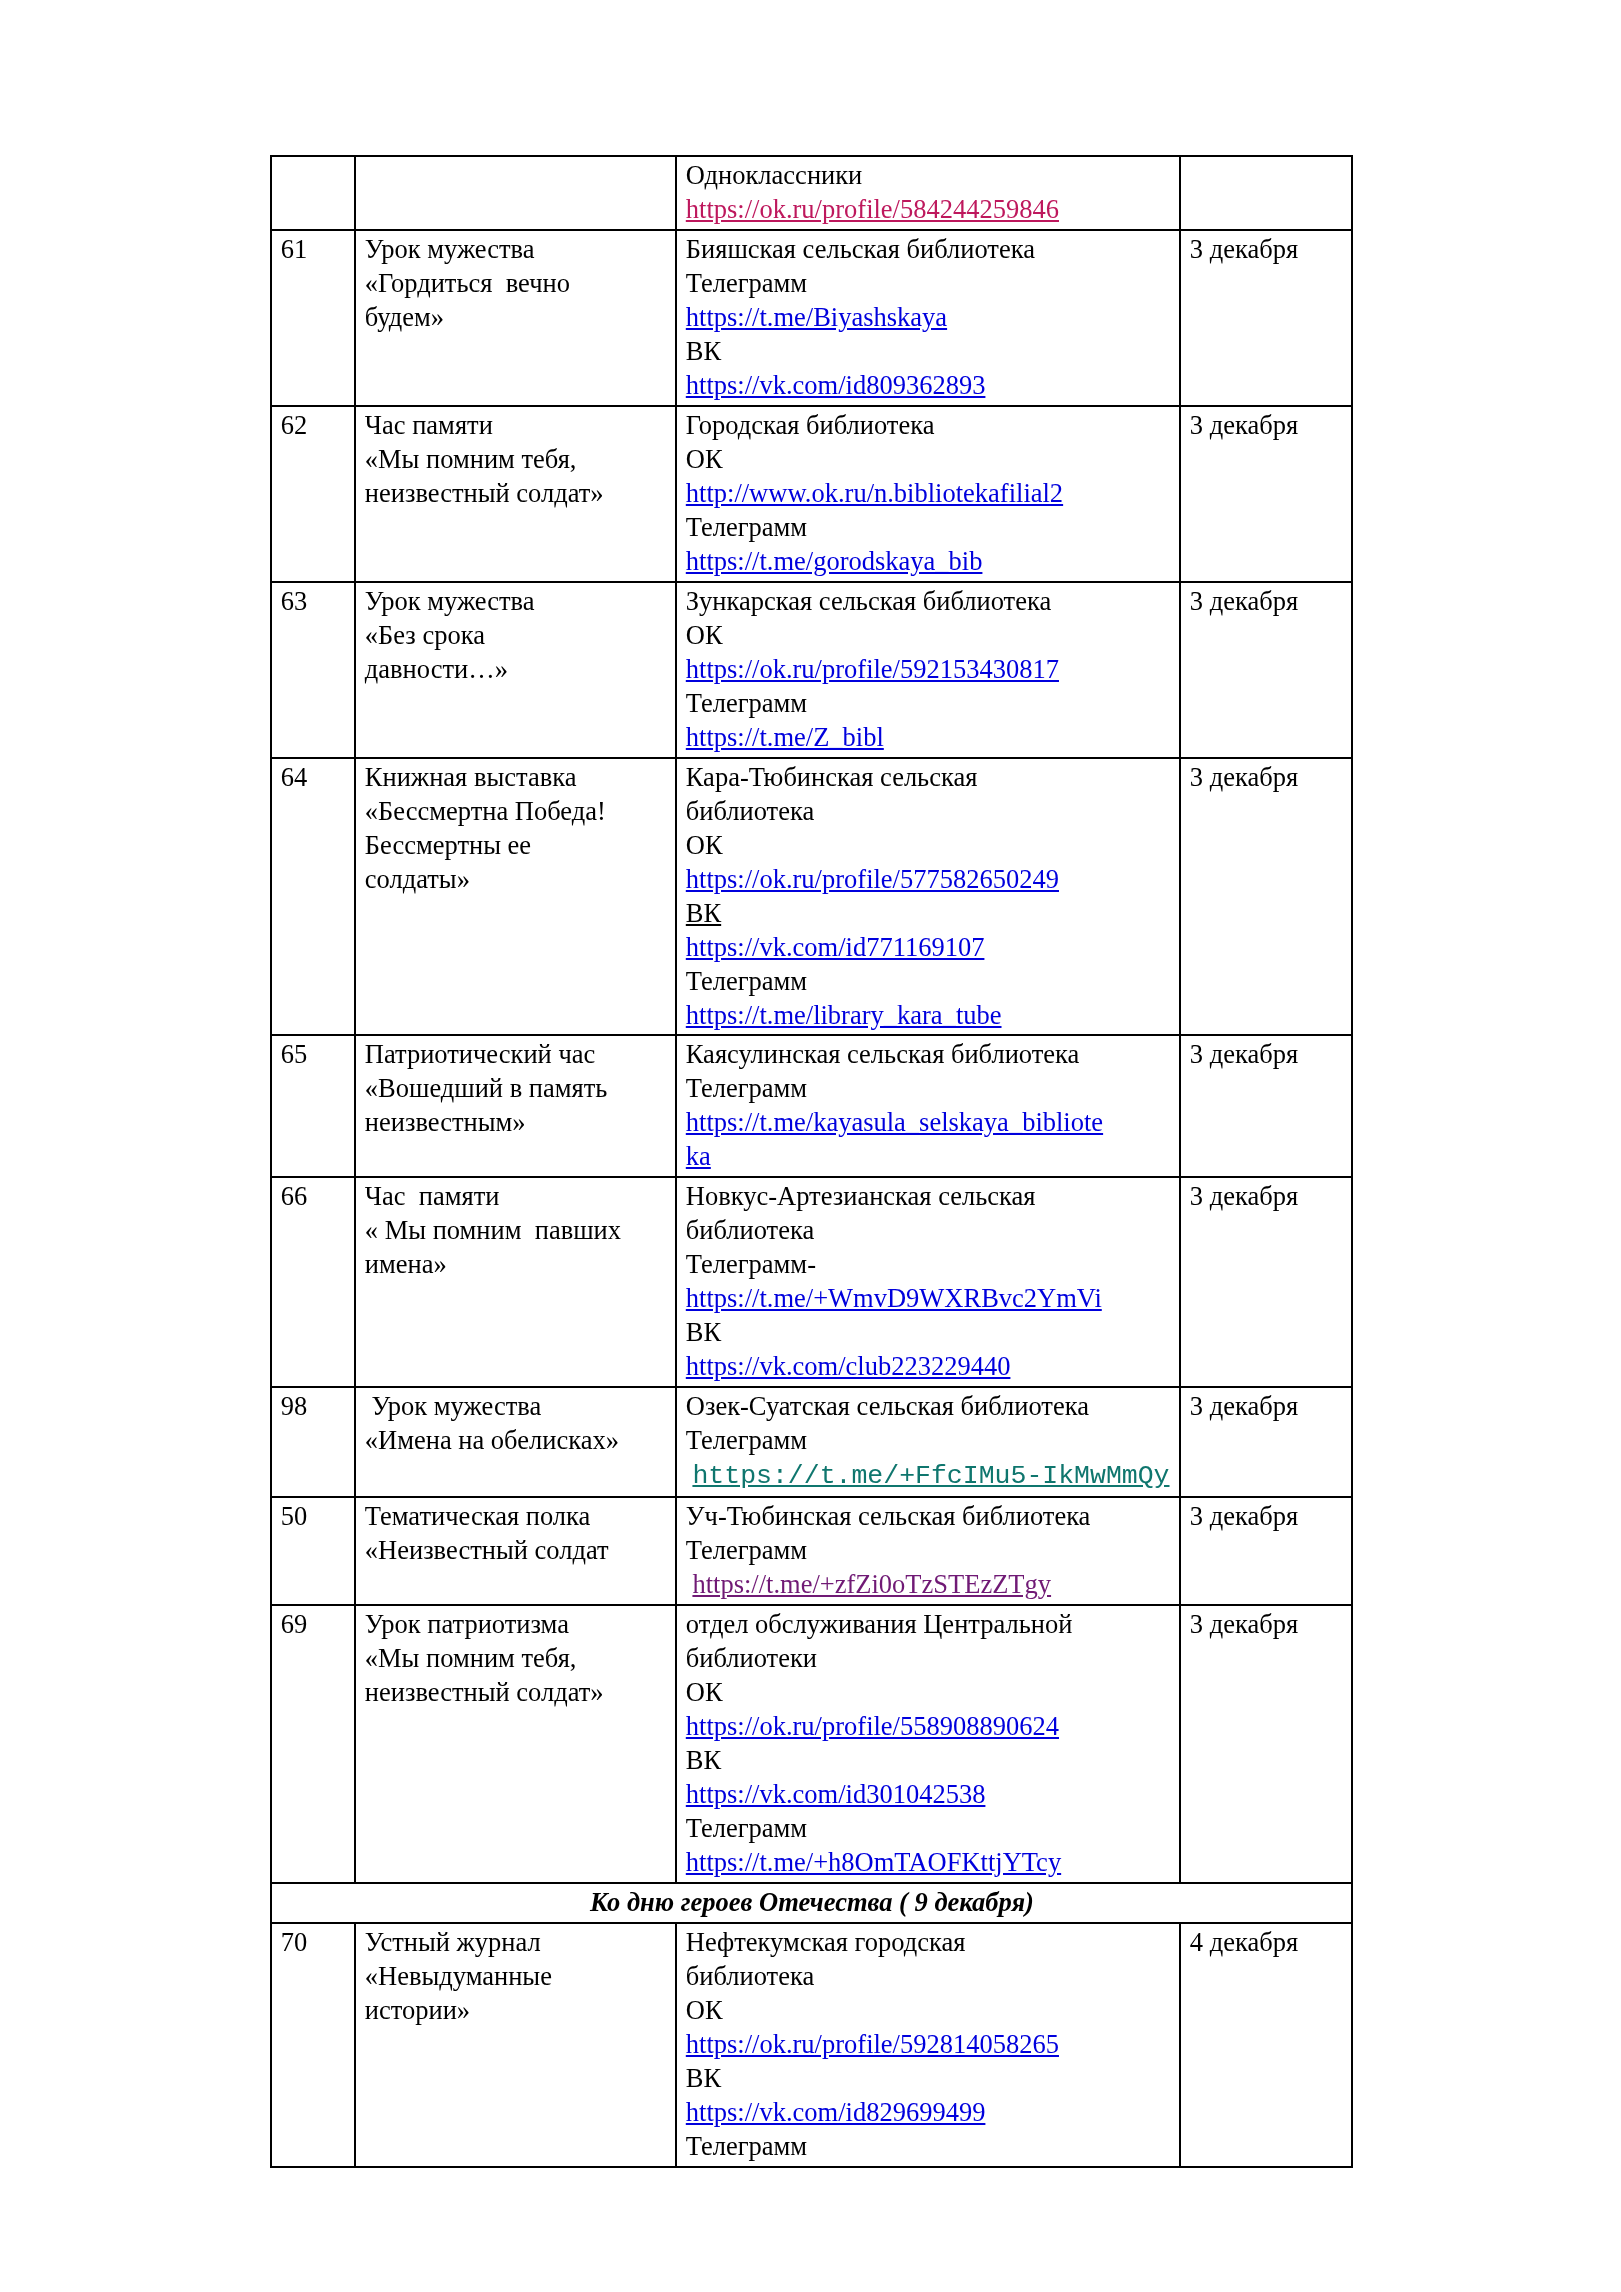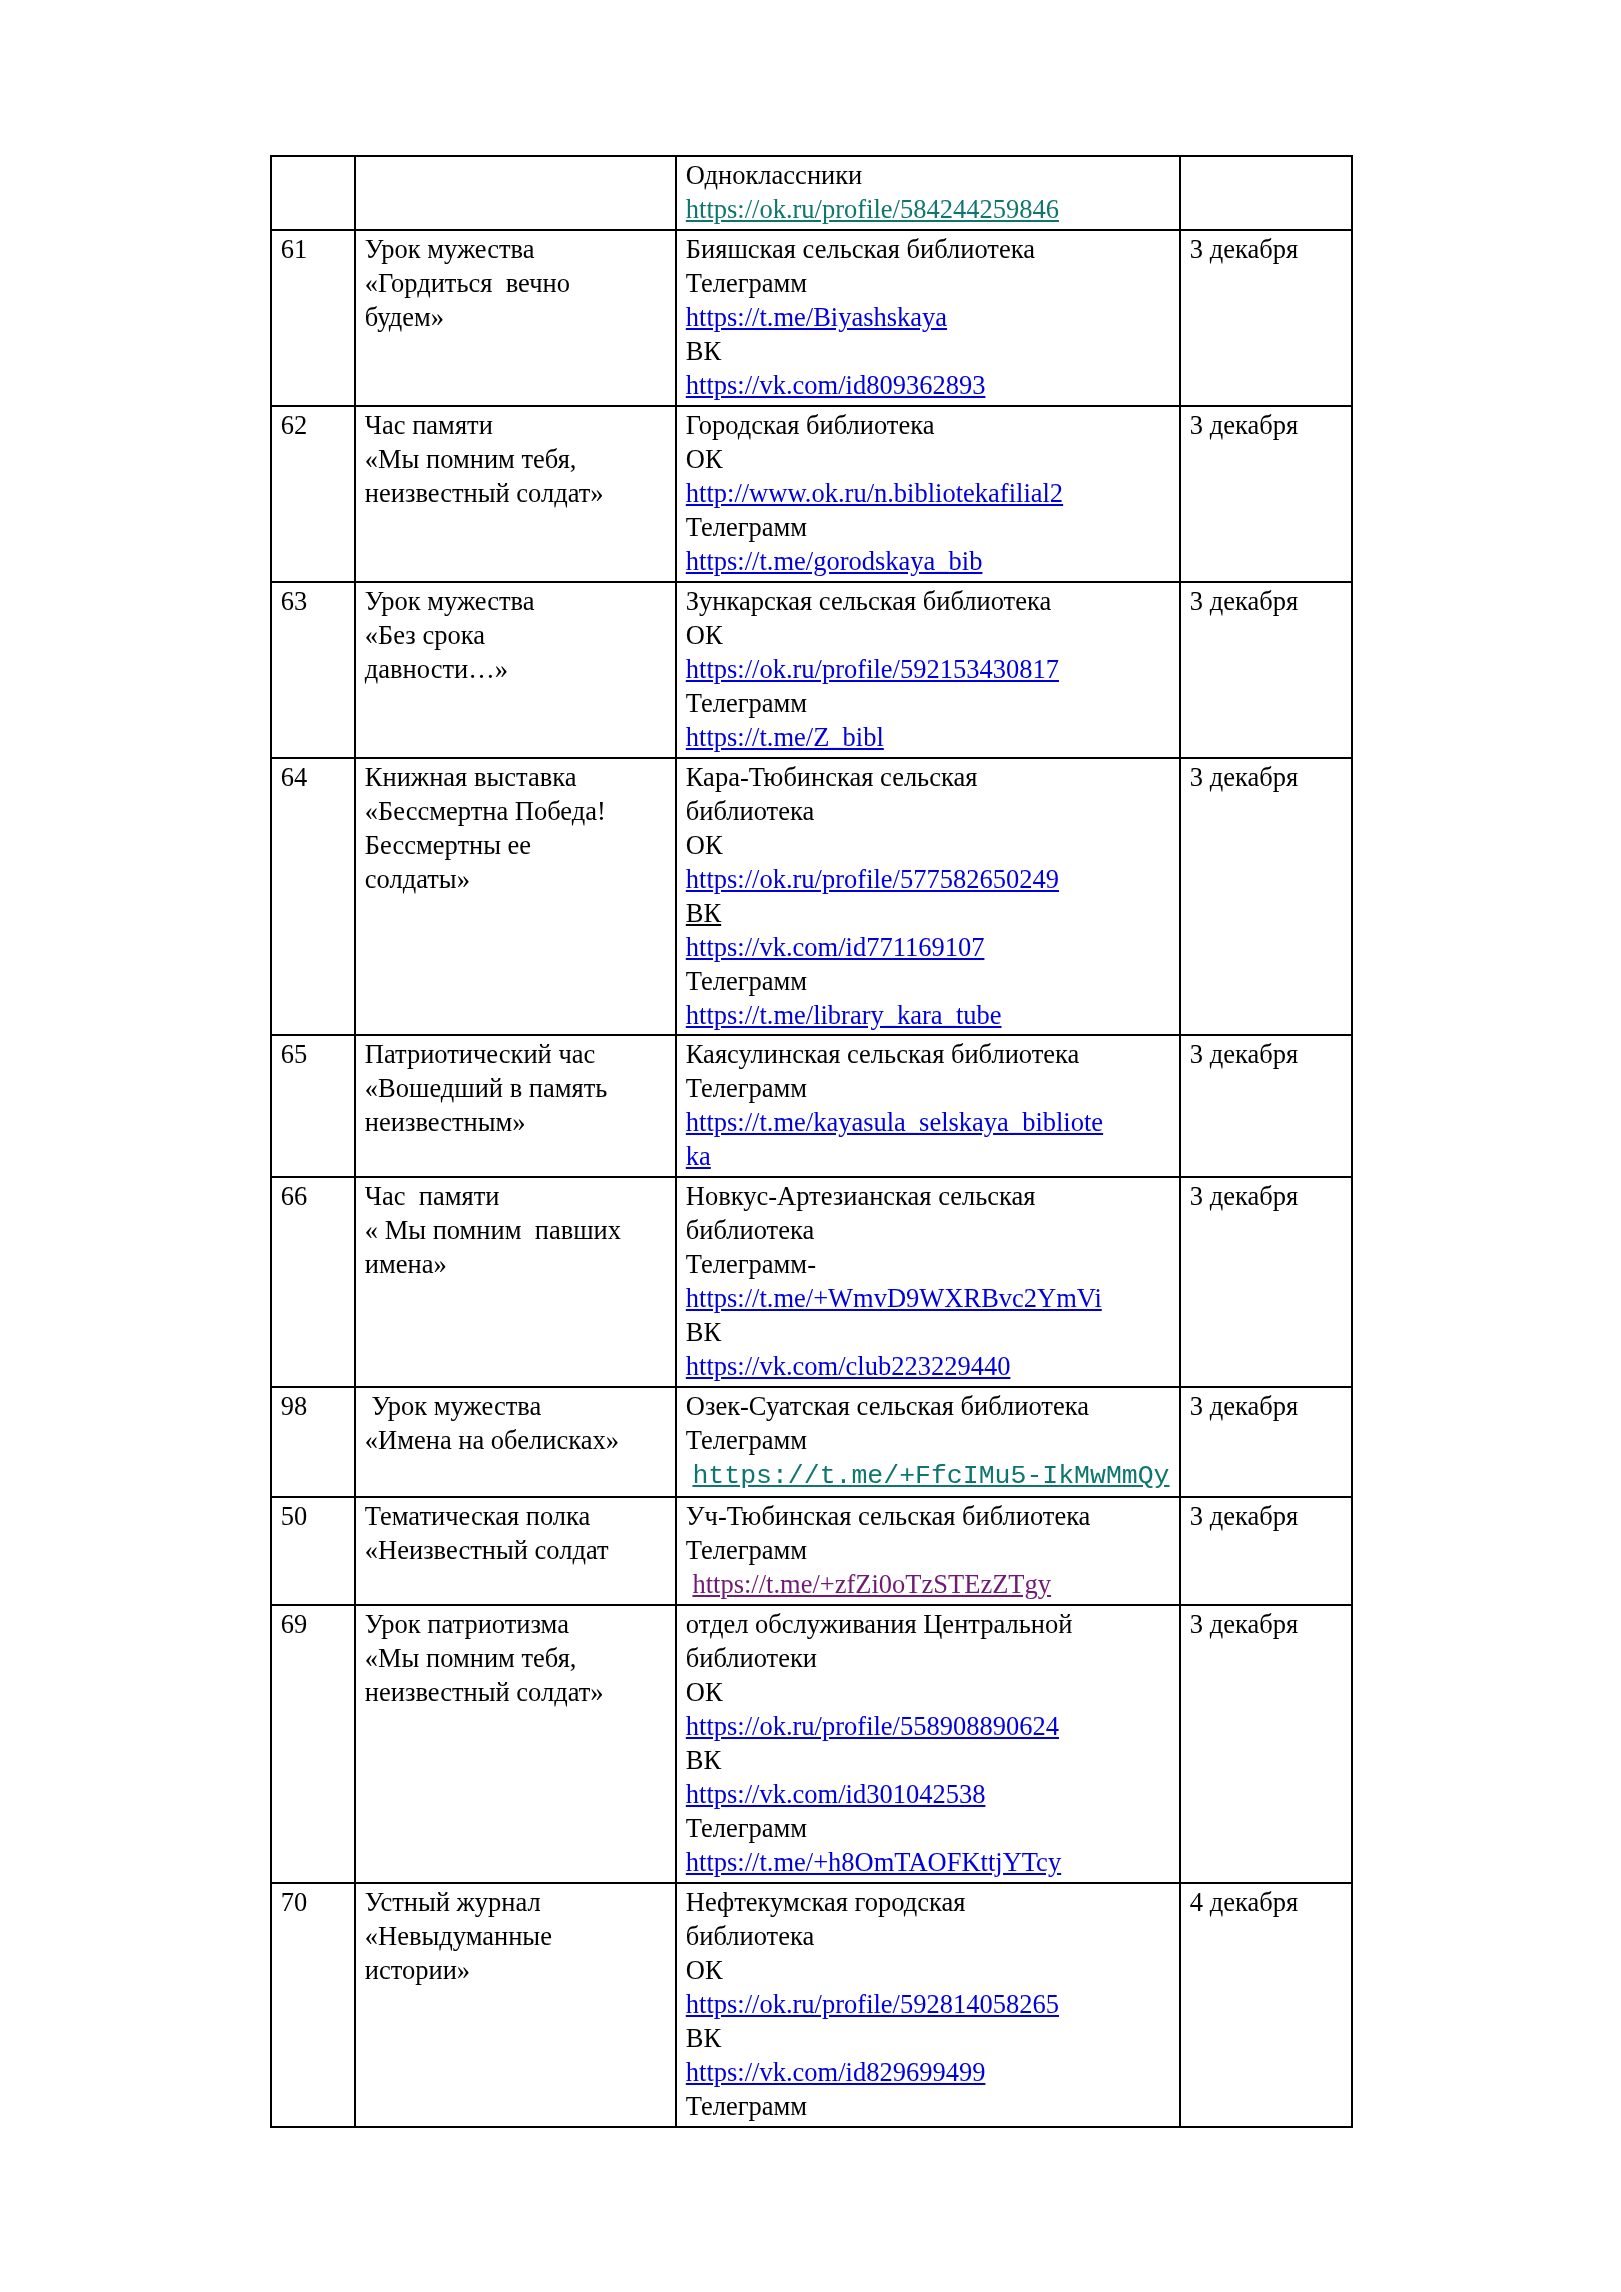--- a/index.html
+++ b/index.html
@@ -61,21 +61,21 @@
     <colgroup>
       <col style="width:84px">
       <col style="width:321px">
       <col style="width:504px">
       <col style="width:172px">
     </colgroup>
     <tbody>
         <tr>
     <td class="c-num"><span></span></td>
     <td class="c-event"><span></span></td>
-    <td class="c-lib"><div class="lib-line"><span>Одноклассники</span></div><div class="lib-line"><a class="lib-link" href="#" style="color: #0f766e;">https://ok.ru/profile/584244259846</a></div></td>
+    <td class="c-lib"><div class="lib-line"><span>Одноклассники</span></div><div class="lib-line"><a class="lib-link" href="#" style="color: #be185d;">https://ok.ru/profile/584244259846</a></div></td>
     <td class="c-date"><span></span></td>
   </tr>
         <tr>
     <td class="c-num"><span>61</span></td>
     <td class="c-event"><span>Урок мужества
 «Гордиться  вечно
 будем»</span></td>
     <td class="c-lib"><div class="lib-line"><span>Бияшская сельская библиотека</span></div><div class="lib-line"><span>Телеграмм</span></div><div class="lib-line"><a class="lib-link" href="#" style="color: rgb(0, 0, 221);">https://t.me/Biyashskaya</a></div><div class="lib-line"><span>ВК</span></div><div class="lib-line"><a class="lib-link" href="#" style="color: rgb(0, 0, 221);">https://vk.com/id809362893</a></div></td>
     <td class="c-date"><span>3 декабря</span></td>
   </tr>
@@ -140,20 +140,23 @@
         <tr>
     <td class="c-num"><span>69</span></td>
     <td class="c-event"><span>Урок патриотизма
 «Мы помним тебя,
 неизвестный солдат»</span></td>
     <td class="c-lib"><div class="lib-line"><span>отдел обслуживания Центральной
 библиотеки</span></div><div class="lib-line"><span>ОК</span></div><div class="lib-line"><a class="lib-link" href="#" style="color: rgb(0, 0, 221);">https://ok.ru/profile/558908890624</a></div><div class="lib-line"><span>ВК</span></div><div class="lib-line"><a class="lib-link" href="#" style="color: rgb(0, 0, 221);">https://vk.com/id301042538</a></div><div class="lib-line"><span>Телеграмм</span></div><div class="lib-line"><a class="lib-link" href="#" style="color: rgb(0, 0, 221);">https://t.me/+h8OmTAOFKttjYTcy</a></div></td>
     <td class="c-date"><span>3 декабря</span></td>
   </tr>
         <tr>
+    <td class="section-cell" colspan="4"><span>Ко дню героев Отечества ( 9 декабря)</span></td>
+  </tr>
+        <tr>
     <td class="c-num"><span>70</span></td>
     <td class="c-event"><span>Устный журнал
 «Невыдуманные
 истории»</span></td>
     <td class="c-lib"><div class="lib-line"><span>Нефтекумская городская
 библиотека</span></div><div class="lib-line"><span>ОК</span></div><div class="lib-line"><a class="lib-link" href="#" style="color: rgb(0, 0, 221);">https://ok.ru/profile/592814058265</a></div><div class="lib-line"><span>ВК</span></div><div class="lib-line"><a class="lib-link" href="#" style="color: rgb(0, 0, 221);">https://vk.com/id829699499</a></div><div class="lib-line"><span>Телеграмм</span></div></td>
     <td class="c-date"><span>4 декабря</span></td>
   </tr>
       </tbody>
   </table>

